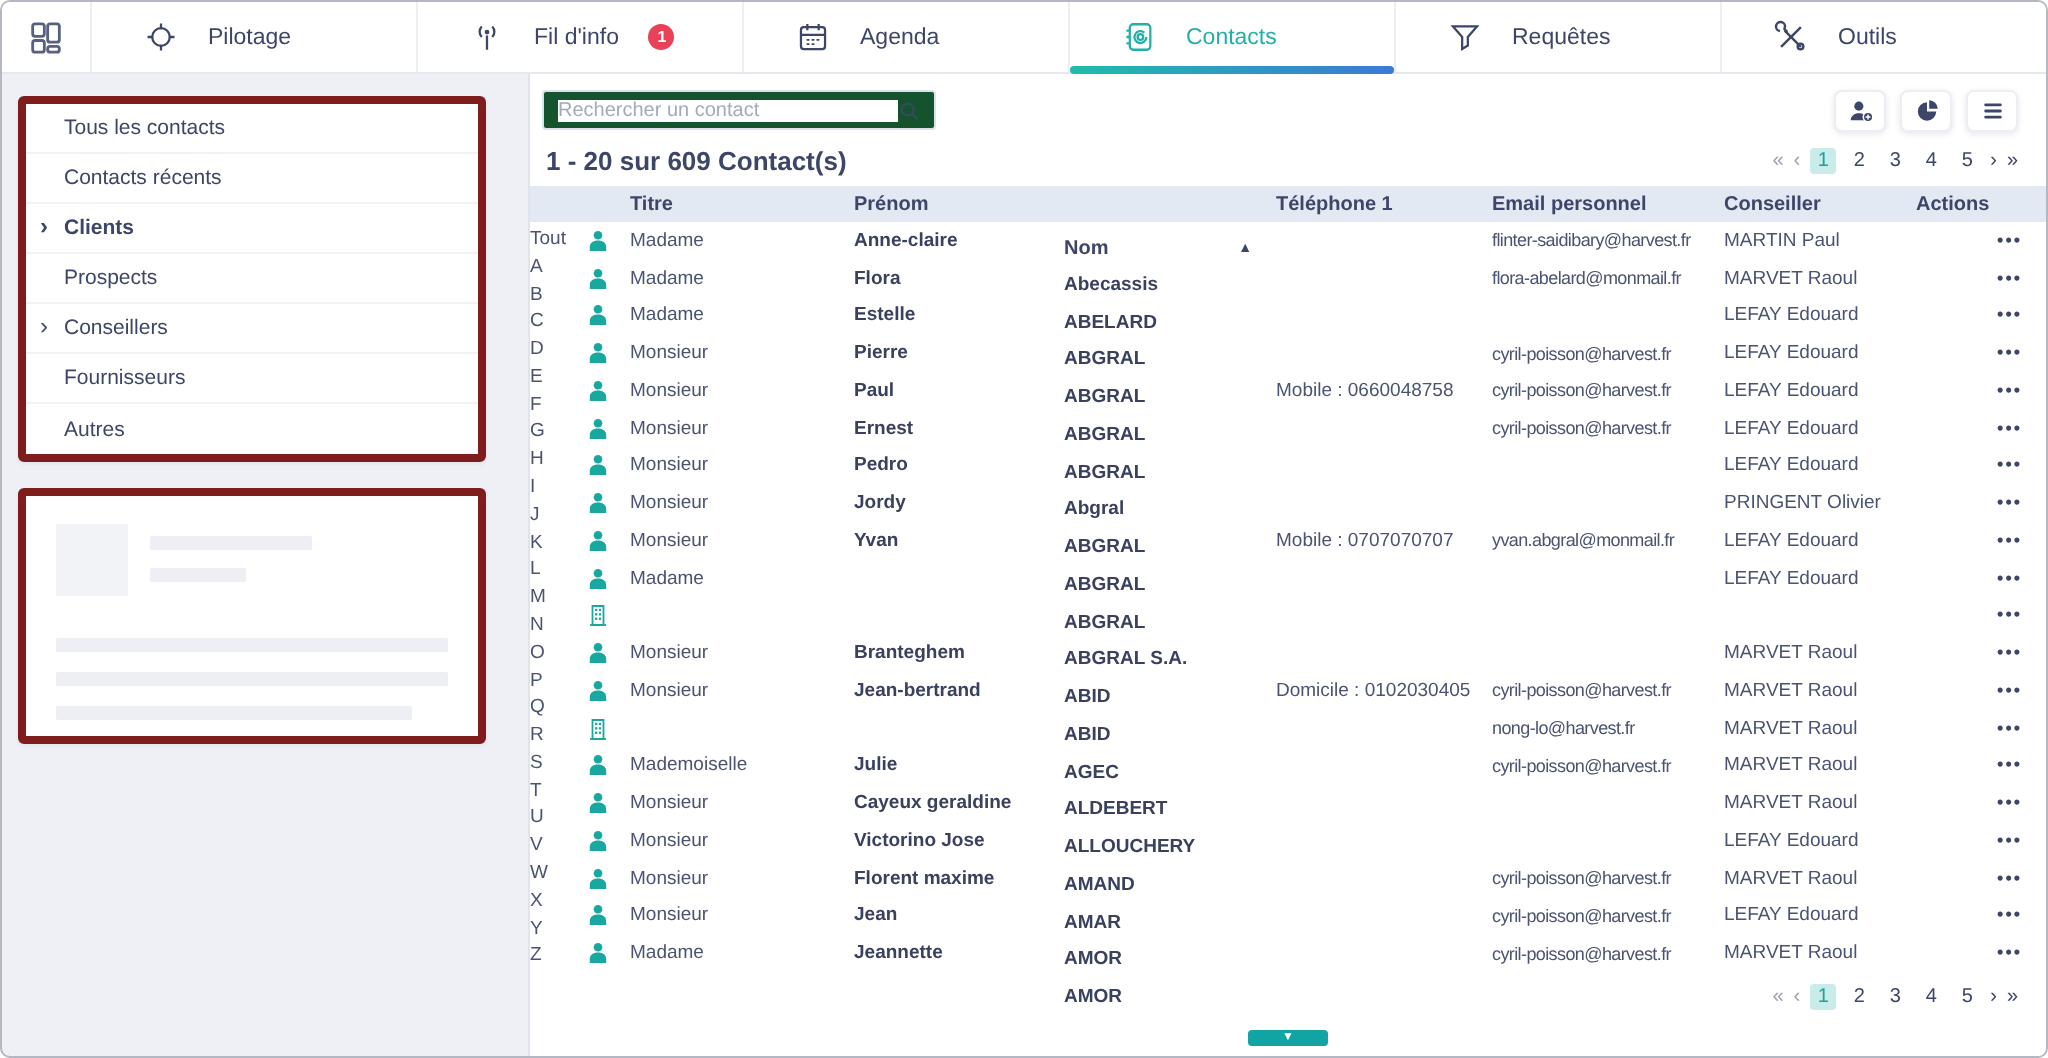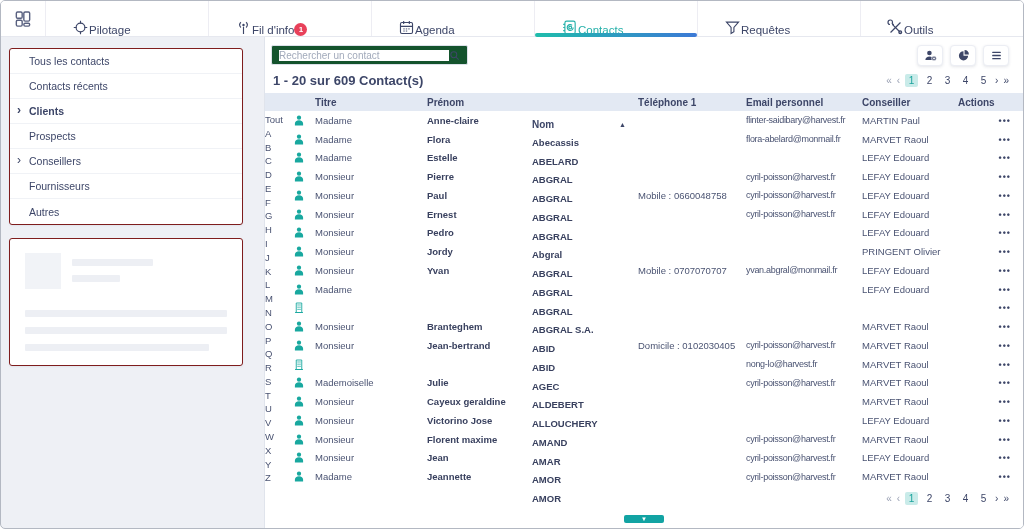--- a/index.html
+++ b/index.html
@@ -3,36 +3,36 @@
 <meta charset="utf-8">
 <style>
   * { box-sizing: border-box; margin: 0; padding: 0; }
   body { font-family: "Liberation Sans", sans-serif; background: #fff; }
   .window { width: 1024px; height: 529px; background: #eef0f5; border: 1px solid #b3b8c2;
             border-radius: 5px; overflow: hidden; display: flex; flex-direction: column; position: relative; }
 
   
   .topnav { height: 36px; background: #fff; display: flex; border-bottom: 1px solid #e6e8ef; flex-shrink: 0; }
   .logo-cell { width: 45px; border-right: 1px solid #ededf3; display: flex; align-items: center; justify-content: center; flex-shrink: 0; }
-  .nav-item { flex: 1; position: relative; display: flex; align-items: flex-end; 
+  .nav-item { flex: 1; position: relative; display: flex; align-items: center; gap: 15px;
               padding-left: 26px; border-right: 1px solid #ededf3; color: #3d4668; font-size: 11.5px; cursor: pointer; }
   .nav-item:last-child { border-right: none; }
   .nav-item .nav-icon { width: 17px; height: 17px; display: flex; align-items: center; }
   .nav-item svg { width: 17px; height: 17px; }
   .nav-item.active { color: #23b0a9; }
   .nav-item.active svg * { stroke: #23b0a9; }
   .nav-item.active::after { content: ""; position: absolute; left: 0; right: 0; bottom: -1px; height: 4px;
               background: linear-gradient(90deg, #1fbcab, #3c79d6); border-radius: 2px; }
   .nav-badge { background: #e8415a; color: #fff; min-width: 13px; height: 13px; border-radius: 50%;
               font-size: 8px; display: flex; align-items: center; justify-content: center; font-weight: bold; }
 
   
   .content { flex: 1; display: flex; overflow: hidden; }
   .sidebar { width: 263px; padding: 11px 21px 8px 8px; flex-shrink: 0; }
-  .side-card { background: #fff; border: 1px solid #7f1d1d; border-radius: 3px; box-shadow: 0 1px 2px rgba(40,50,80,.06); }
+  .side-card { background: #fff; border: 4px solid #7f1d1d; border-radius: 3px; box-shadow: 0 1px 2px rgba(40,50,80,.06); }
   .side-item { height: 25px; display: flex; align-items: center; padding-left: 19px;
                border-bottom: 1px solid #f0f2f6; font-size: 10.5px; color: #3d4668; cursor: pointer; position: relative; }
   .side-item:last-child { border-bottom: none; }
   .side-item.bold { font-weight: bold; }
   .side-item .chev { position: absolute; left: 7px; top: 50%; transform: translateY(-58%); font-size: 12px; color: #3d4668; }
 
   .skeleton-card { margin-top: 13px; padding: 14px 15px; height: 128px; }
   .sk-top { display: flex; gap: 11px; }
   .sk-avatar { width: 36px; height: 36px; background: #f1f3f7; }
   .sk-lines { display: flex; flex-direction: column; gap: 9px; padding-top: 6px; flex: 1; }

